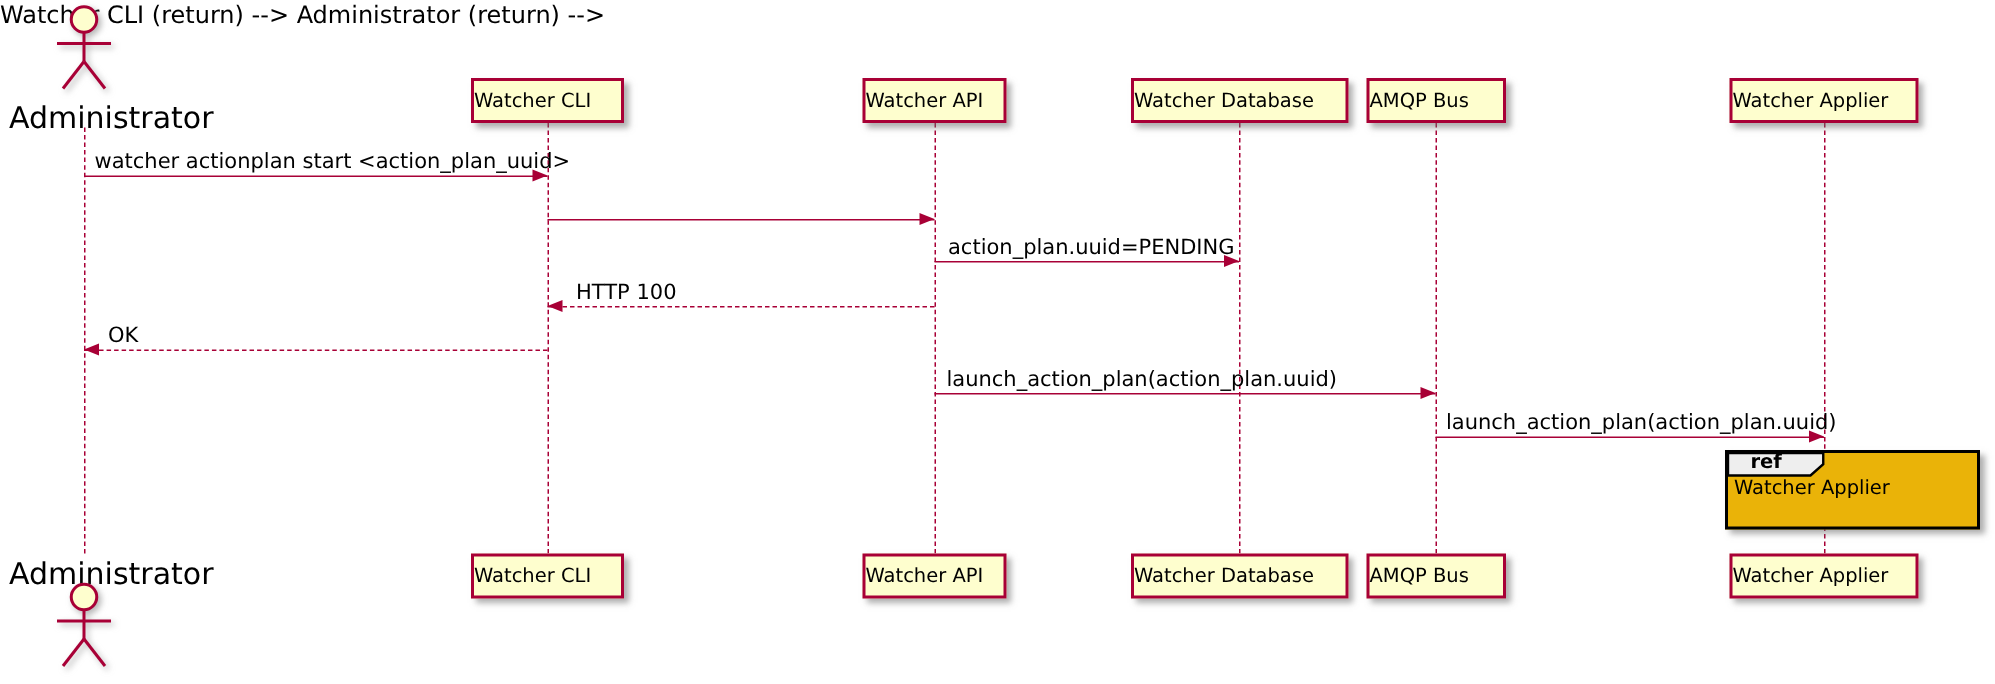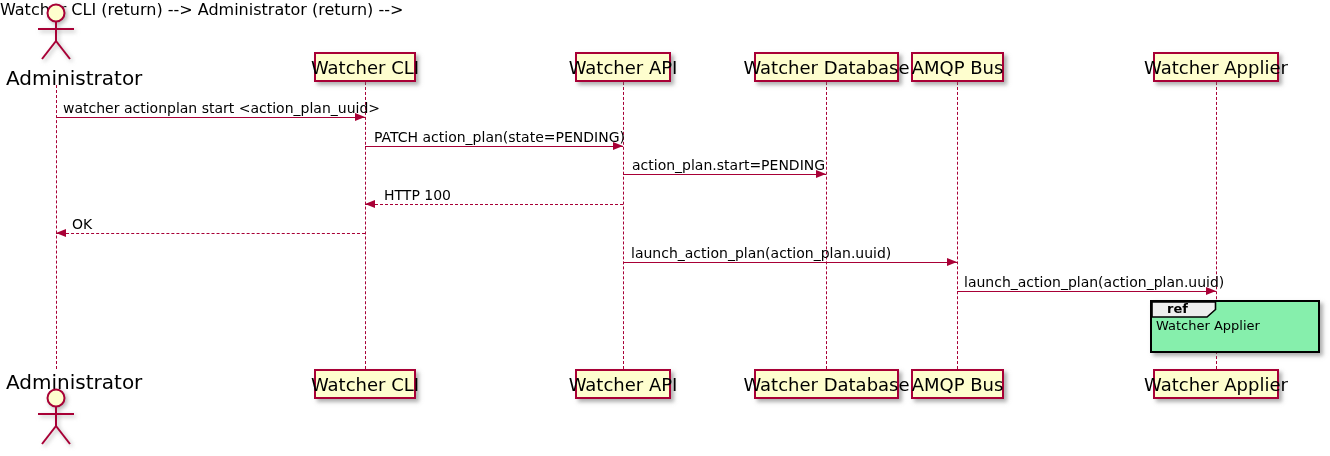--- a/index.html
+++ b/index.html
@@ -30,22 +30,21 @@
   }
   .pbox {
     position: absolute;
     box-sizing: border-box;
     height: 30px;
     background: var(--fill);
     border: 2px solid var(--accent);
     box-shadow: 3px 3px 4px rgba(110,110,110,0.55);
     display: flex;
     align-items: center;
-    justify-content: center;
-    font-size: 18px;
+    font-size: 13px;
     white-space: nowrap;
     z-index: 2;
   }
   .actor-svg {
     position: absolute;
     filter: drop-shadow(2.5px 2.5px 2px rgba(120,120,120,0.55));
     z-index: 2;
   }
   .actor-label {
     position: absolute;
@@ -73,21 +72,21 @@
     height: 0;
     border-top: 4px solid transparent;
     border-bottom: 4px solid transparent;
     z-index: 3;
   }
   .ahead.right { border-left: 10px solid var(--accent); }
   .ahead.left  { border-right: 10px solid var(--accent); }
   .ref {
     position: absolute;
     box-sizing: border-box;
-    background: #86efac;
+    background: #eab308;
     border: 2px solid var(--ref-border);
     box-shadow: 3px 3px 4px rgba(110,110,110,0.55);
     z-index: 5;
   }
   .ref-tab {
     position: absolute;
     top: -1px;
     left: -1px;
     width: 66px;
     height: 17px;
@@ -148,26 +147,25 @@
   <div class="pbox" style="left:1153px;top:52px;width:126px">
       <span>Watcher Applier</span>
     </div>
 
   
   <span class="mlabel" style="left:63px;top:100px">watcher actionplan start &lt;action_plan_uuid&gt;</span>
   <div class="mline solid" style="left:56px;top:117px;width:309px"></div>
   <div class="ahead right" style="left:355px;top:113px"></div>
 
   
-  <span class="mlabel" style="left:374px;top:129px">PATCH action_plan(state=PENDING)</span>
   <div class="mline solid" style="left:365px;top:146px;width:258px"></div>
   <div class="ahead right" style="left:613px;top:142px"></div>
 
   
-  <span class="mlabel" style="left:632px;top:157px">action_plan.start=PENDING</span>
+  <span class="mlabel" style="left:632px;top:157px">action_plan.uuid=PENDING</span>
   <div class="mline solid" style="left:623px;top:174px;width:203px"></div>
   <div class="ahead right" style="left:816px;top:170px"></div>
 
    Watcher CLI (return) --&gt;
   <span class="mlabel" style="left:384px;top:187px">HTTP 100</span>
   <div class="mline dashed" style="left:365px;top:204px;width:258px"></div>
   <div class="ahead left" style="left:365px;top:200px"></div>
 
    Administrator (return) --&gt;
   <span class="mlabel" style="left:72px;top:216px">OK</span>

